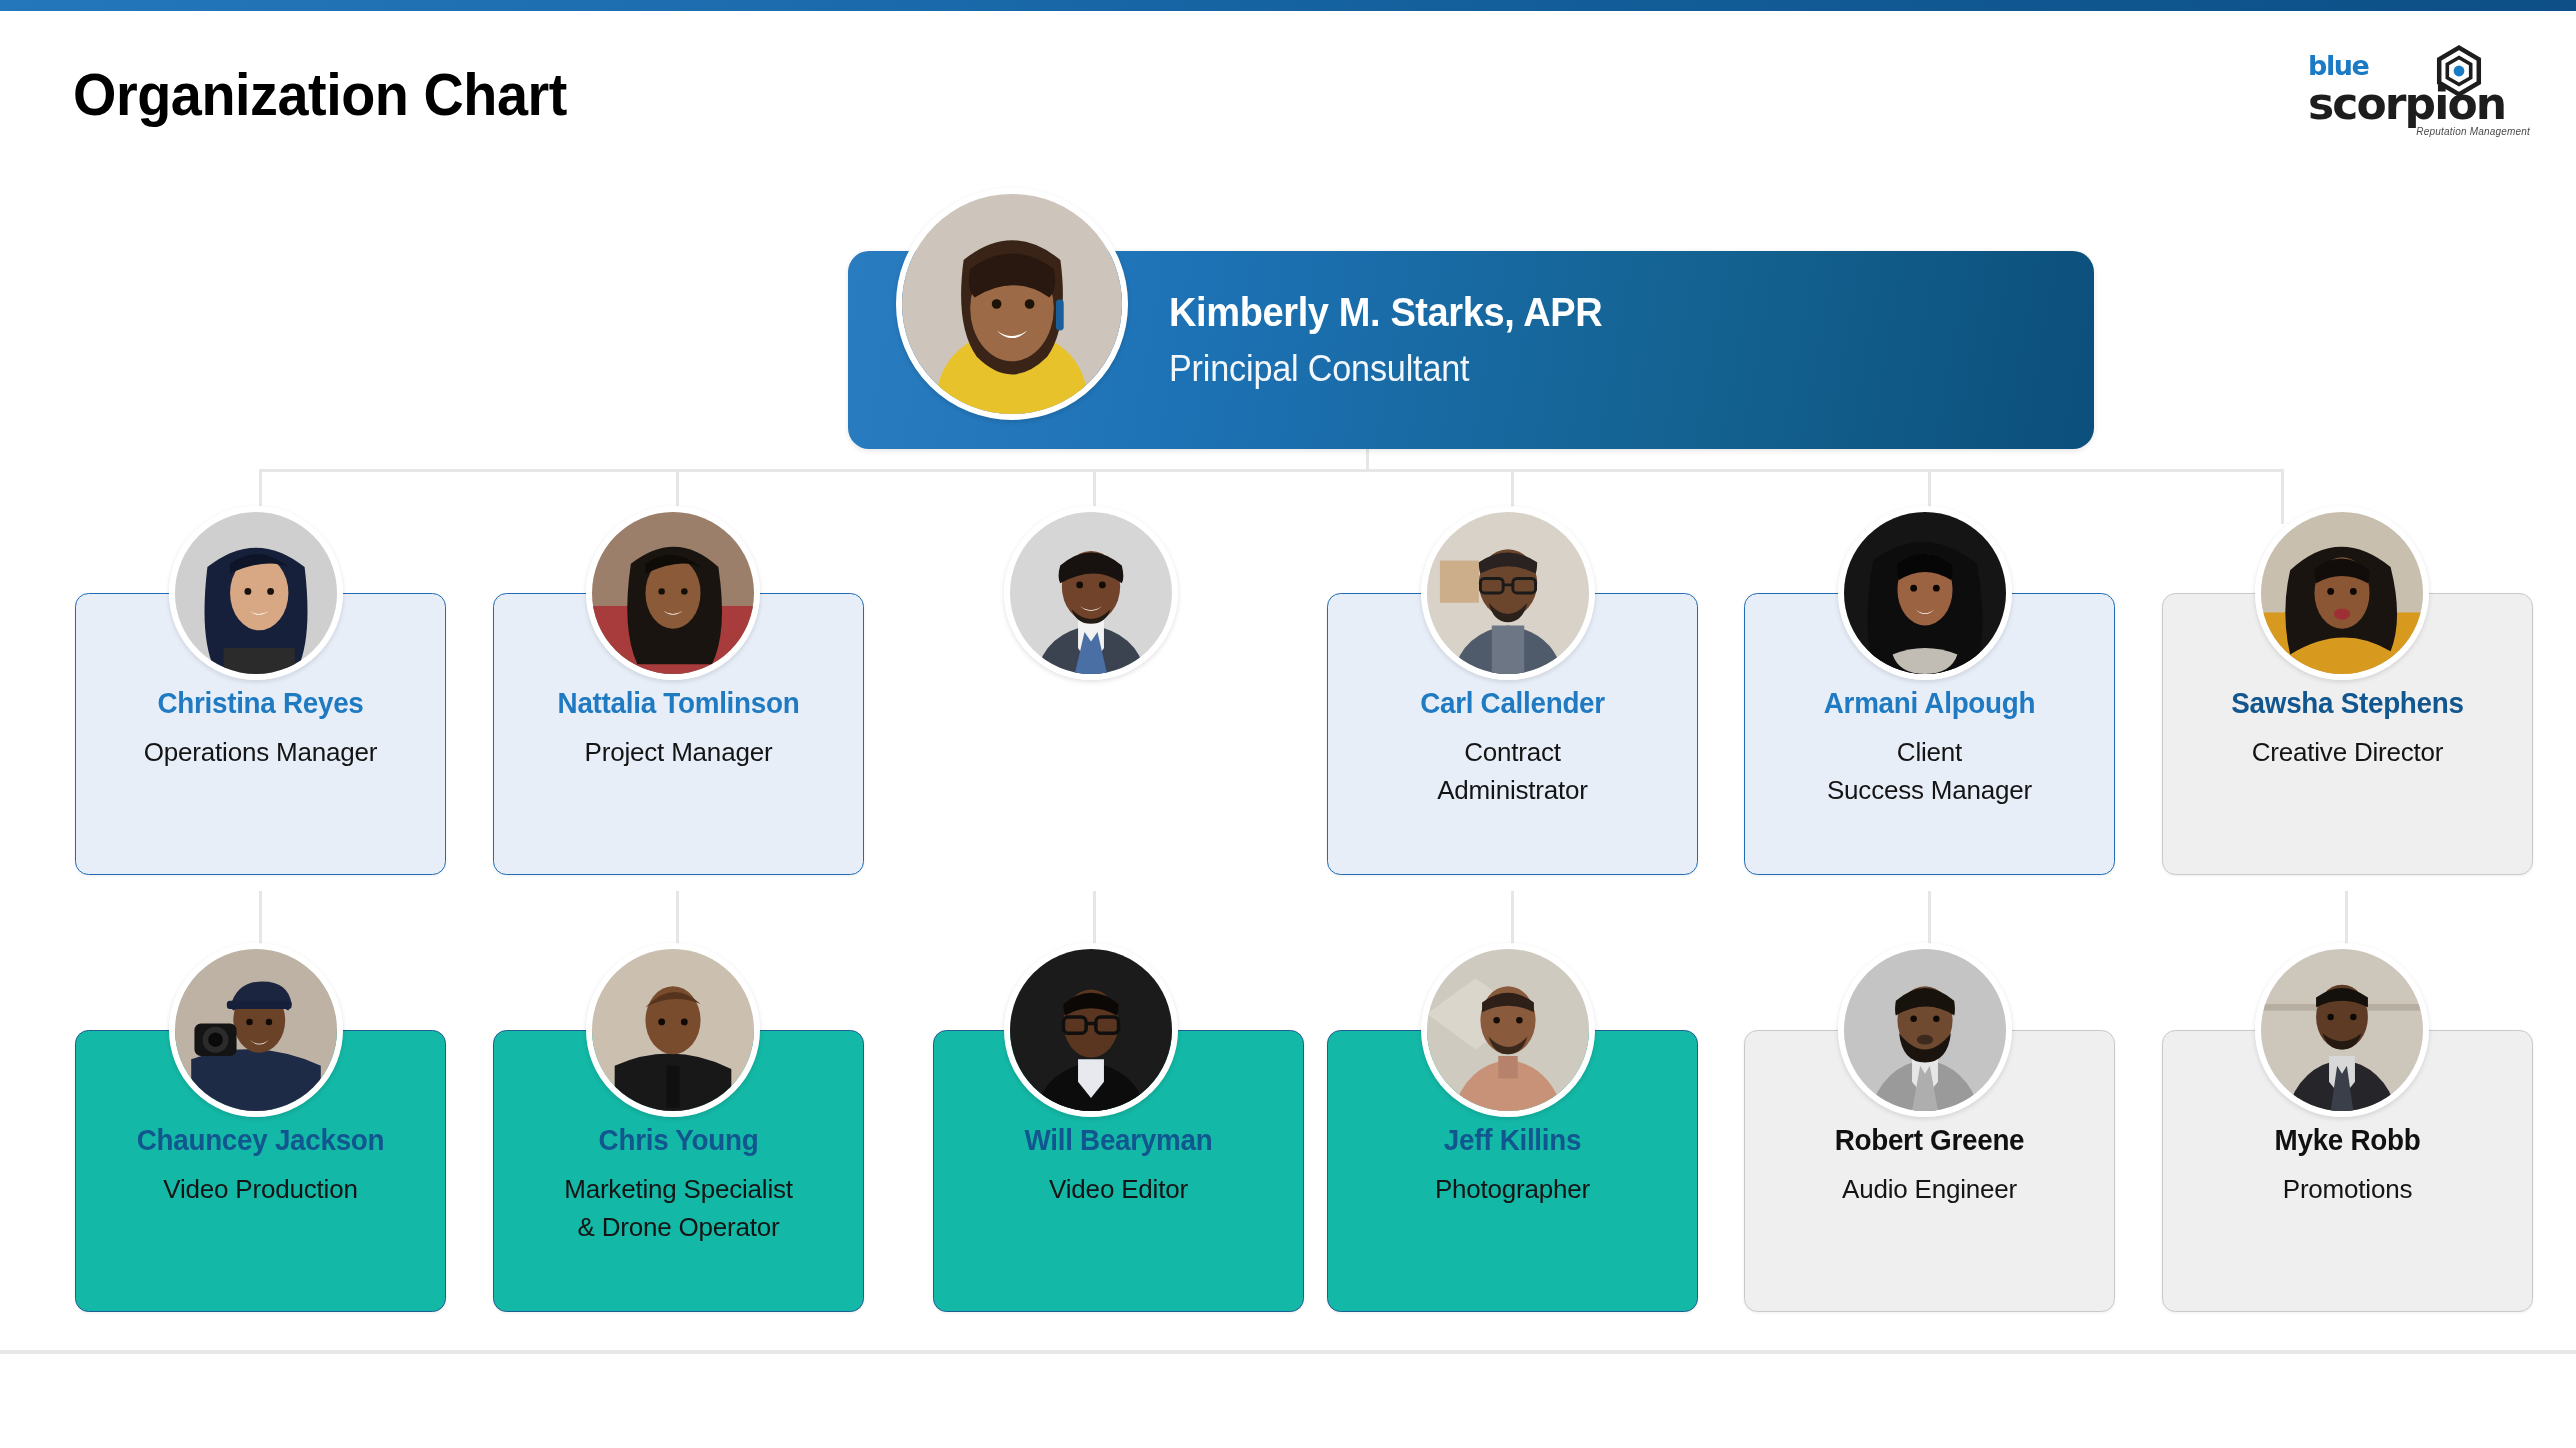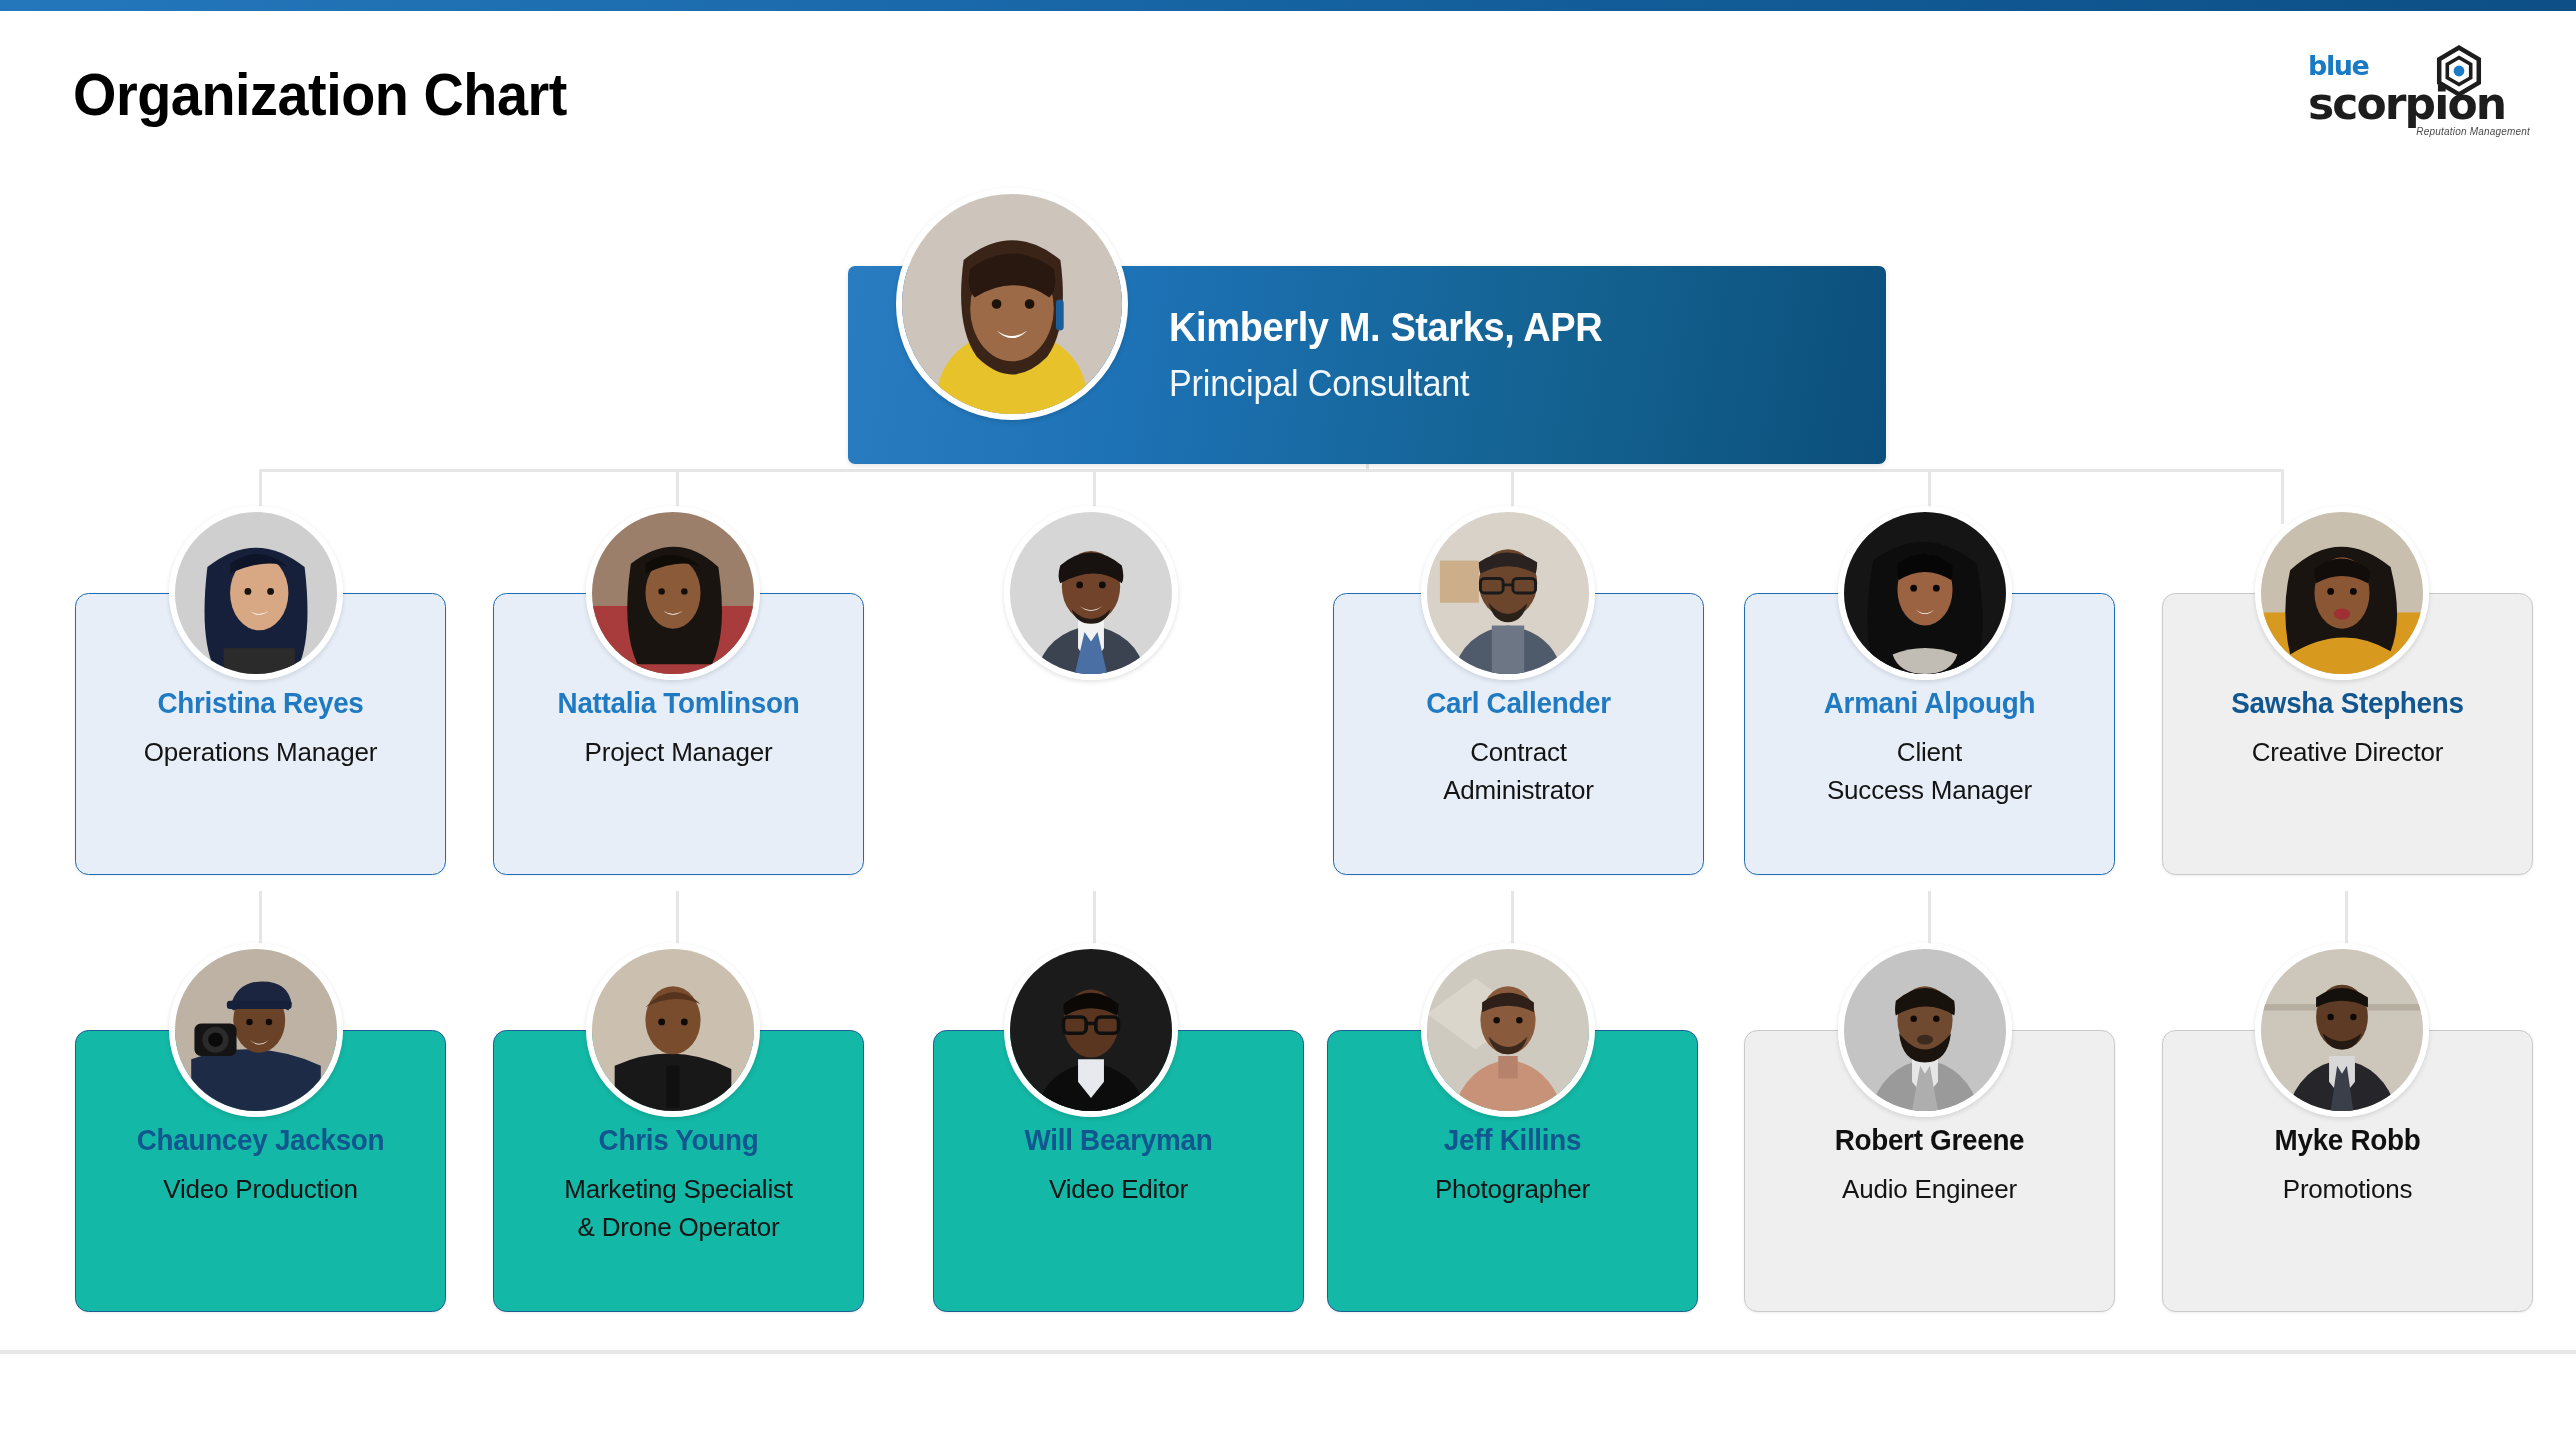--- a/index.html
+++ b/index.html
@@ -66,23 +66,23 @@
     font-family:"Liberation Sans", sans-serif;
   }
 
   
   .conn{ position:absolute; background:#e6e6e6; }
   .conn-h{ height:2.9px; }
   .conn-v{ width:2.9px; }
 
   
   .root-card{
-    position:absolute; left:848px; top:266px;
-    width:1038px; height:198px;
-    border-radius:7px;
+    position:absolute; left:848px; top:251px;
+    width:1246px; height:198px;
+    border-radius:21px;
     background:linear-gradient(100deg,#2a7cc0 0%,#1d72b5 28%,#13618f 70%,#0c4f7c 100%);
     box-shadow:0 1.9px 4.8px rgba(0,0,0,0.10);
   }
   .root-text{
     position:absolute; left:321px; top:39px;
     color:#ffffff;
   }
   .root-name{
     font-size:40px; font-weight:bold;
     letter-spacing:-0.4px; line-height:1.12;
@@ -267,21 +267,21 @@
       <path d="M46 74 l4 6 l4 -6 l6 26 h-20z" fill="#4a6fa5"></path>
       <ellipse cx="50" cy="46" rx="18" ry="22" fill="#70432a"></ellipse>
       <path d="M31 33 q19 -16 38 0 q2 8 0 11 q-16 -12 -38 0 q-2 -4 0 -11z" fill="#171210"></path>
       <circle cx="43" cy="45" r="2.1" fill="#120c08"></circle>
       <circle cx="57" cy="45" r="2.1" fill="#120c08"></circle>
       <path d="M43 58 q7 6 14 0 q-7 5 -14 0z" fill="#ffffff"></path>
       <path d="M38 60 q12 12 24 0 q-3 9 -12 9 q-9 0 -12 -9z" fill="#241a14"></path>
     </svg>
   </div>
 
-  <div class="card" style="left:1327px; top:593px;margin-left:6px;">
+  <div class="card" style="left:1327px; top:593px;">
     <div class="card-body">
       <div class="card-name">Carl Callender</div>
       <div class="card-role">
         <span>Contract</span>
         <span class="l2">Administrator</span>
       </div>
     </div>
   </div>
   <div class="avatar" style="left:1421px; top:506px;">
     <svg class="ph" viewBox="0 0 100 100">

